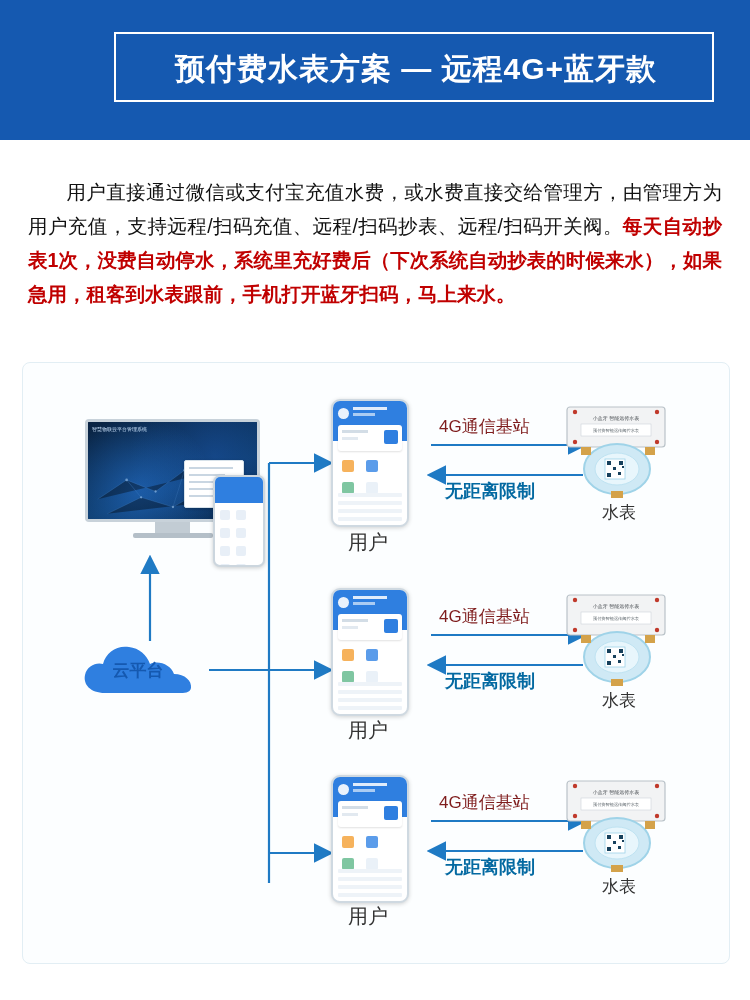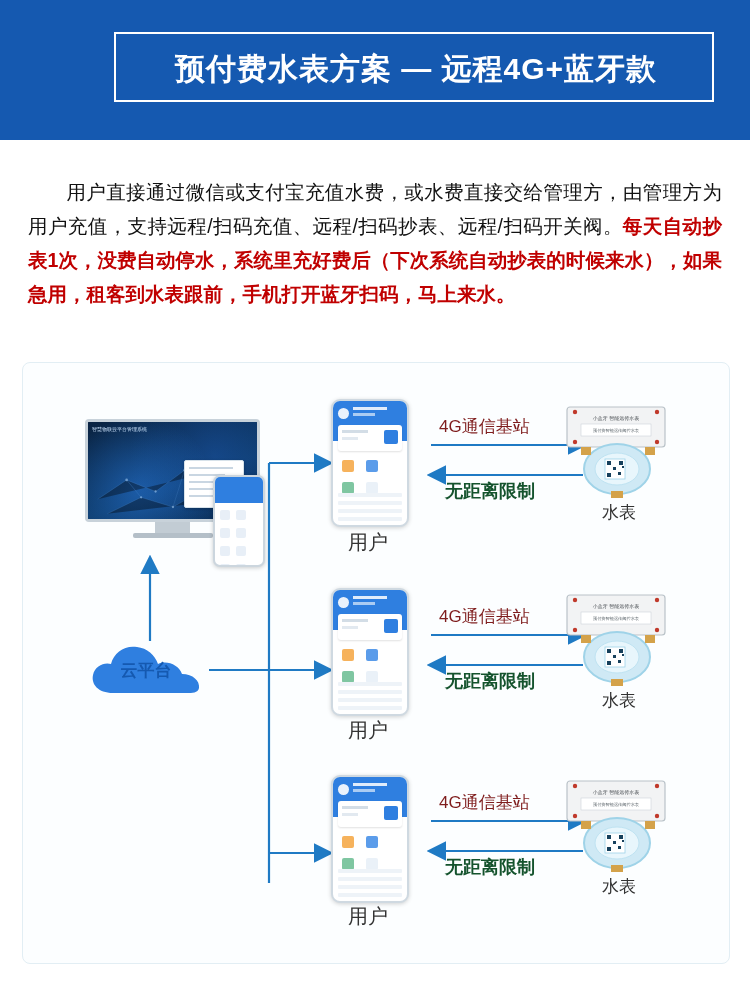--- a/index.html
+++ b/index.html
@@ -83,21 +83,21 @@
   }
   .mini-phone .mp-top{position:absolute;left:0;top:0;width:100%;height:26px;background:#2f7fe0;}
   .mini-phone .mp-grid{position:absolute;left:4px;top:30px;width:40px;}
   .mini-phone .mp-cell{width:10px;height:10px;background:#e8eff7;border-radius:2px;display:inline-block;margin:1px;}
   .label-admin{
     position:absolute;left:55px;top:190px;width:190px;text-align:center;
     font-size:17px;color:#333333;
   }
   
   .cloud{
-    position:absolute;left:64px;top:278px;width:118px;height:58px;
+    position:absolute;left:56px;top:278px;width:118px;height:58px;
   }
   .cloud-svg{position:absolute;left:0;top:0;}
   .cloud-text{
     position:absolute;left:0;top:0;width:118px;height:58px;
     display:flex;align-items:center;justify-content:center;
     color:#1559b0;font-size:17px;font-weight:bold;
   }
   
   .phone{
     position:absolute;width:74px;height:124px;
@@ -122,21 +122,21 @@
   .label-user{
     position:absolute;width:120px;text-align:center;font-size:20px;color:#333333;
   }
   
   .meter{position:absolute;width:118px;height:96px;}
   .meter-label{position:absolute;width:120px;text-align:center;font-size:17px;color:#333333;}
   
   .arrow-label{
     position:absolute;font-size:17px;color:#7f1d1d;white-space:nowrap;
   }
-  .arrow-label.red{color:#14532d;font-weight:bold;font-size:18px;}
+  .arrow-label.red{color:#0369a1;font-weight:bold;font-size:18px;}
   svg.links{position:absolute;left:0;top:0;width:706px;height:600px;}
 </style>
 </head>
 <body>
 
 <div class="header">
   <div class="header-frame">
     <div class="header-title">预付费水表方案 — 远程4G+蓝牙款</div>
   </div>
 </div>

